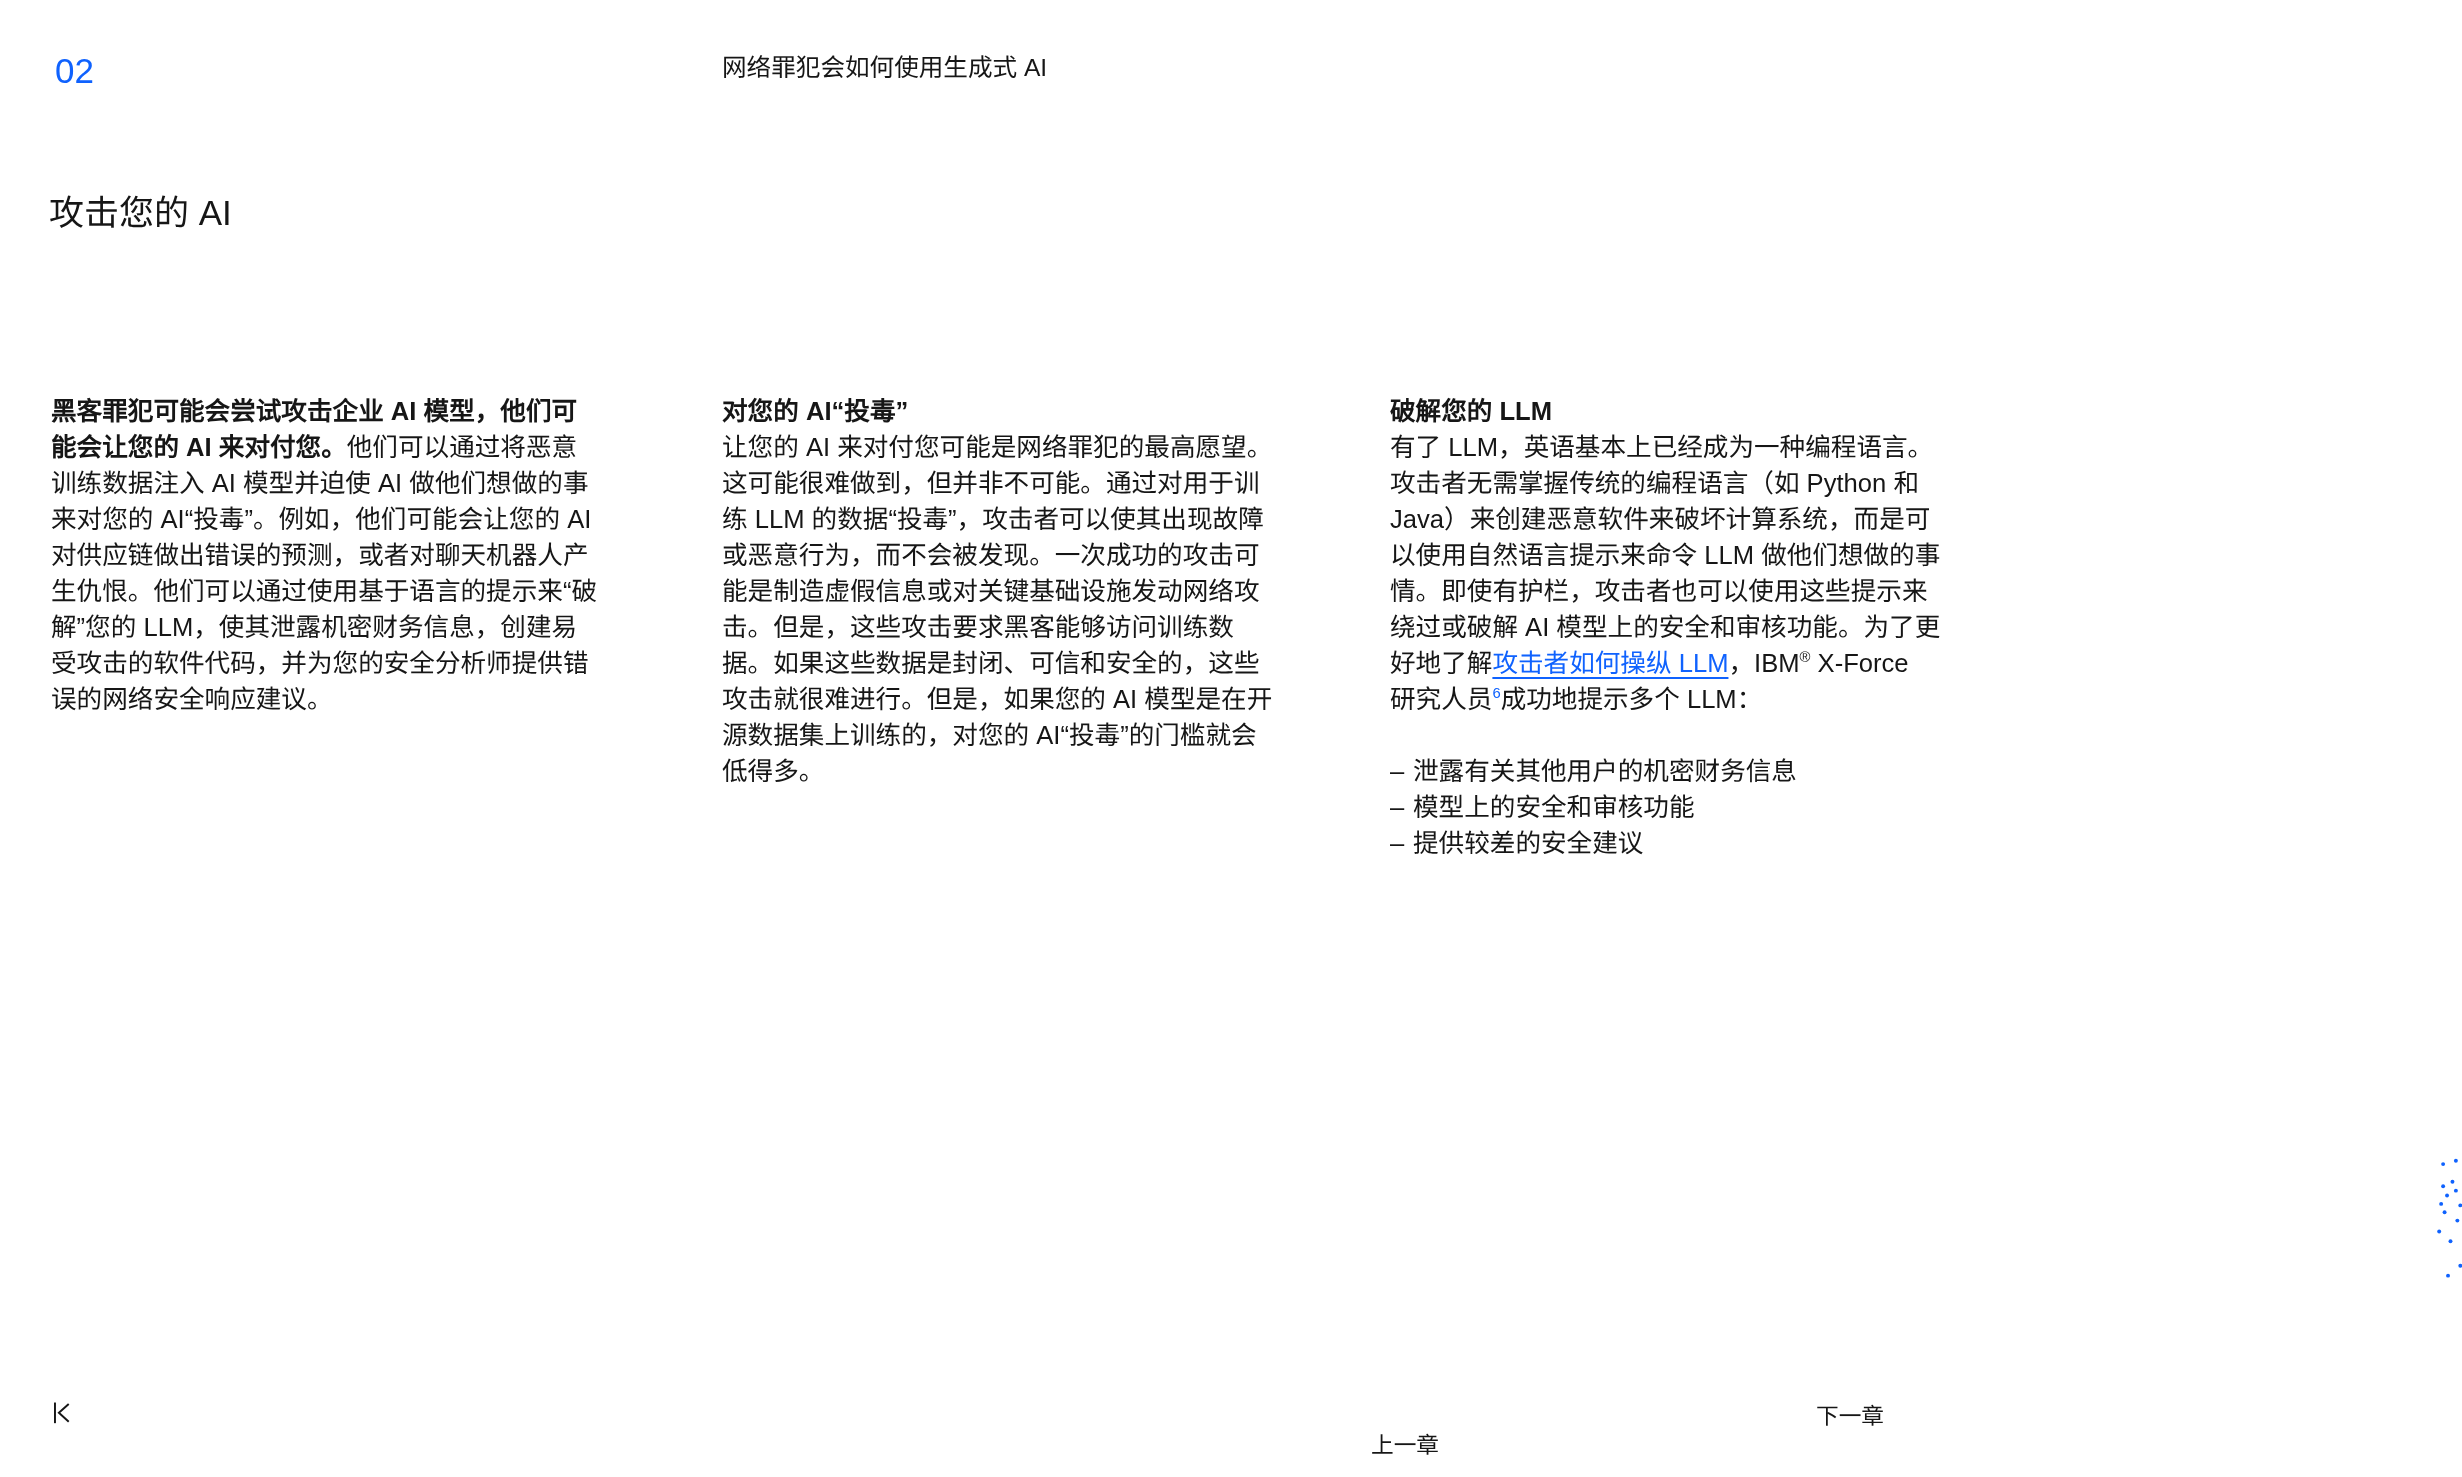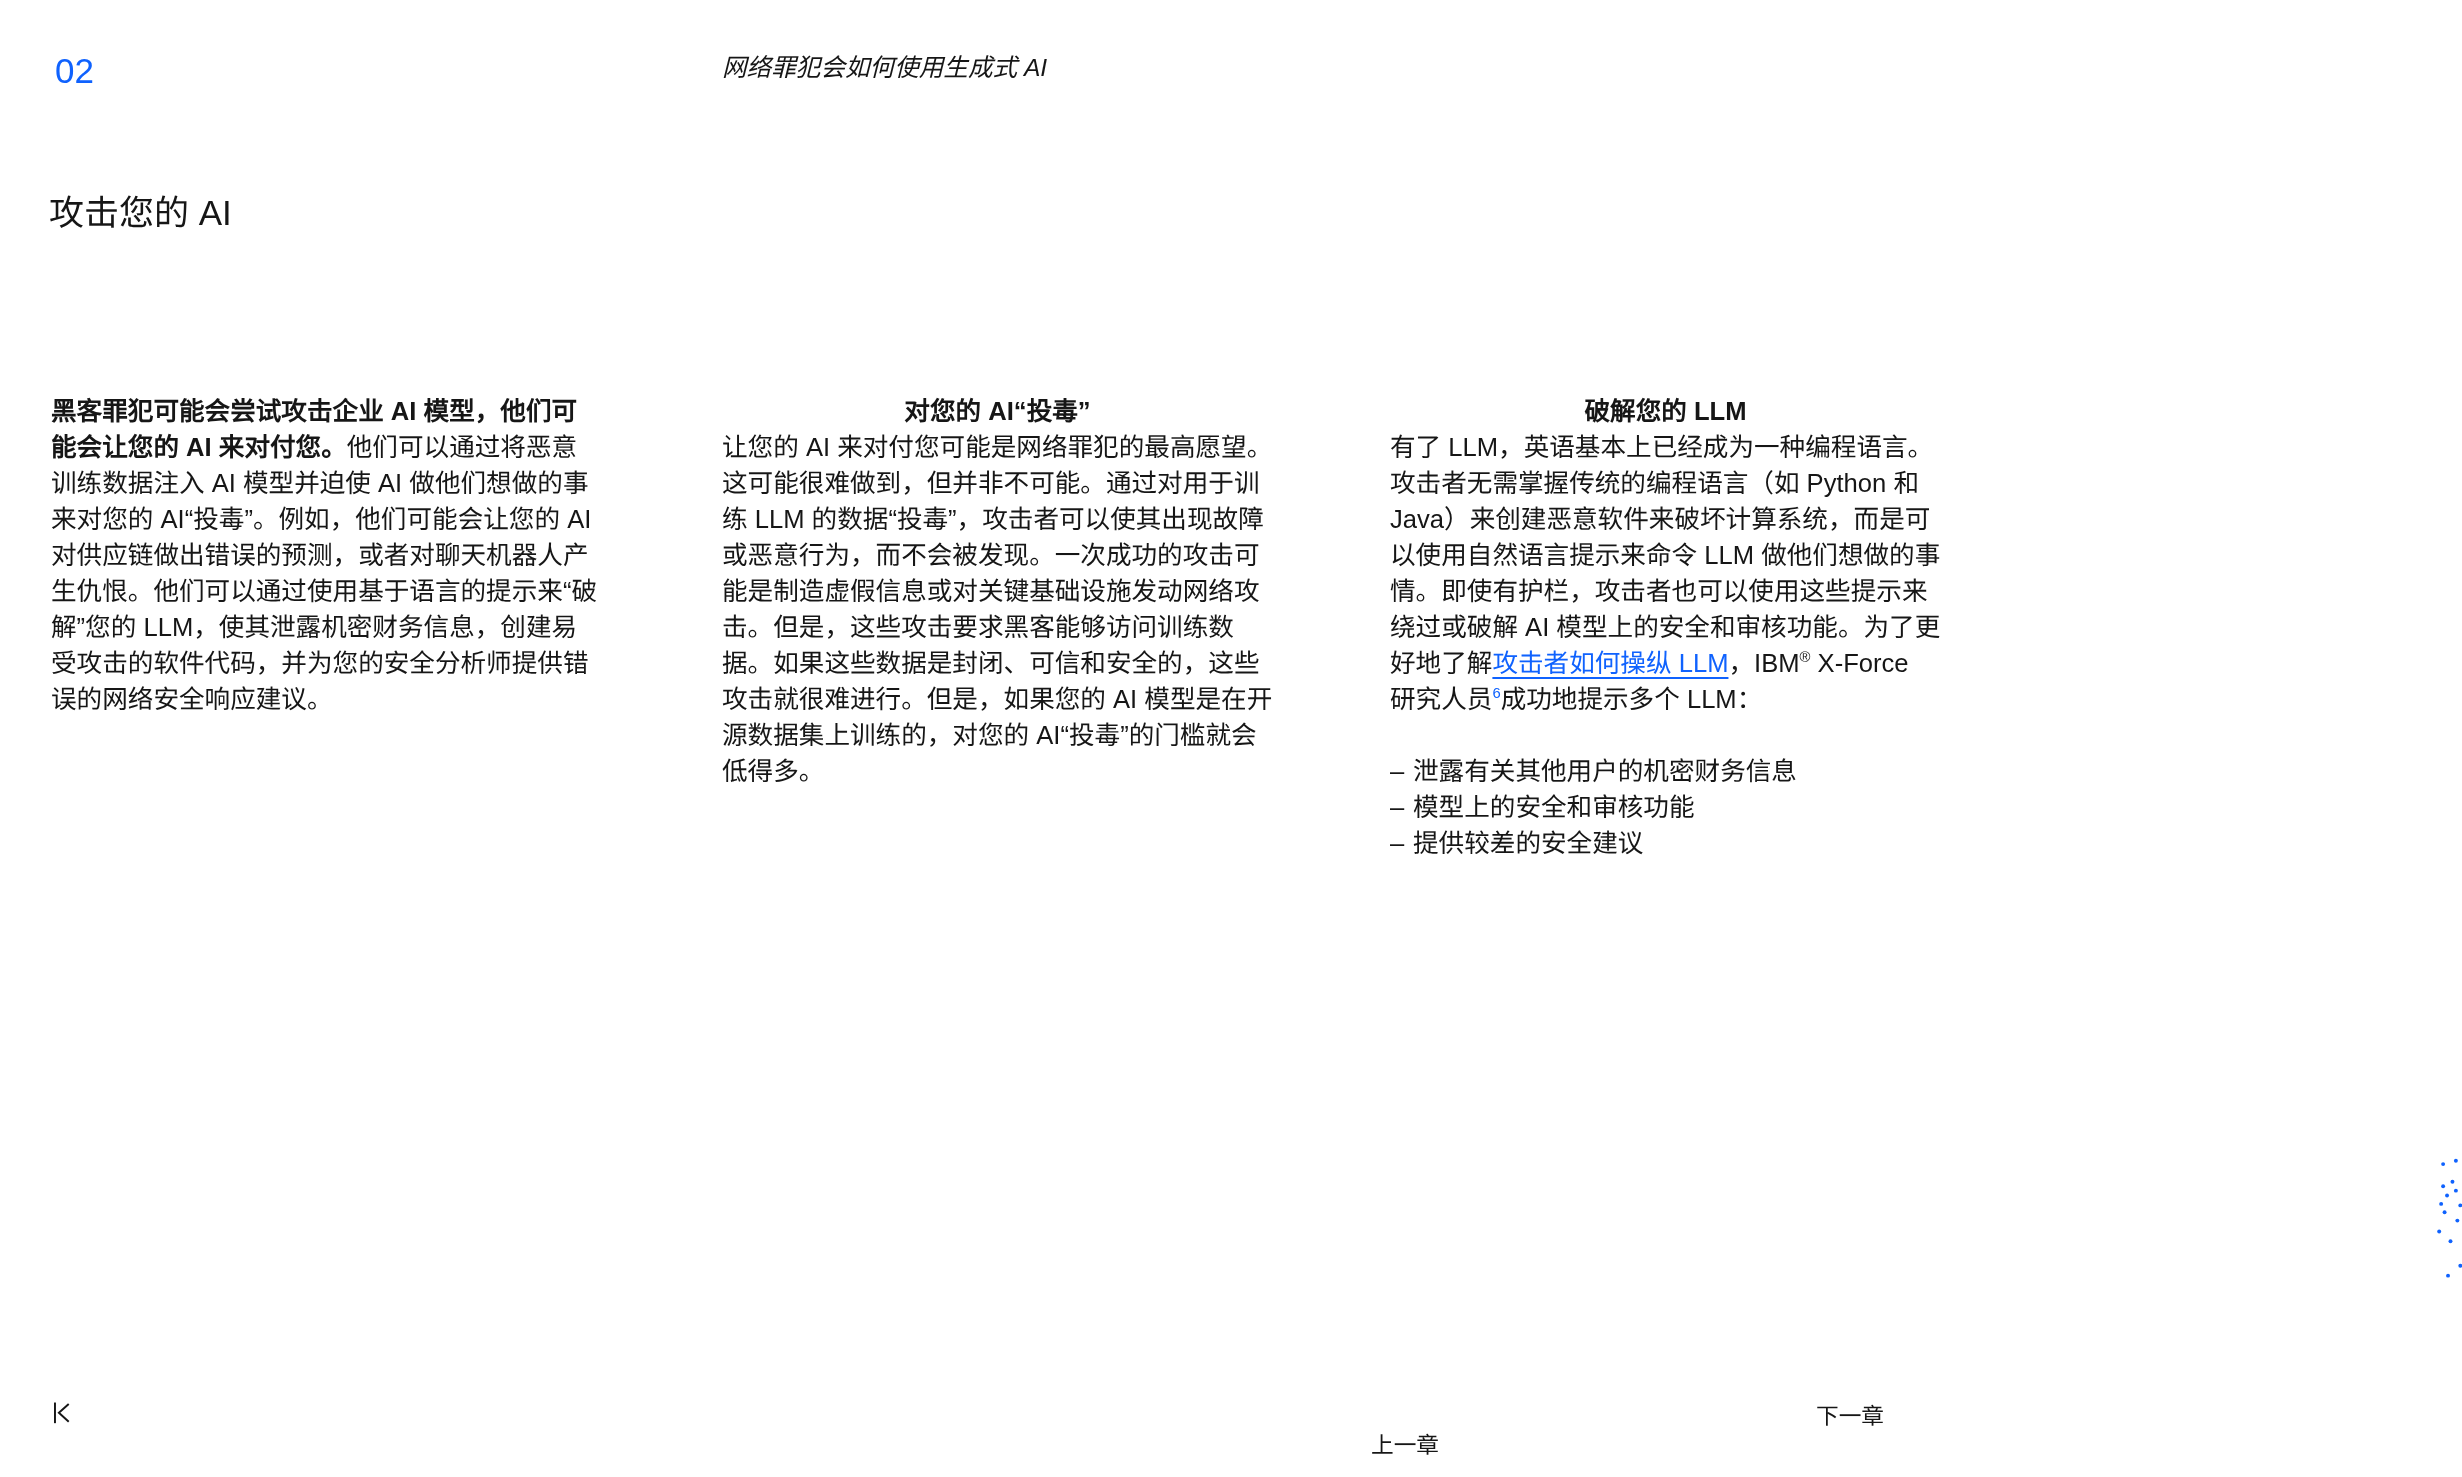--- a/index.html
+++ b/index.html
@@ -19,41 +19,41 @@
     background:#ffffff;
     overflow:hidden;
   }
   
   .section-number{
     position:absolute;left:55px;top:52px;
     font-size:35px;line-height:1.1;color:var(--accent);
   }
   .doc-title{
     position:absolute;left:722px;top:54px;
-    font-size:24.6px;line-height:1.1;color:var(--text);font-style:italic;
+    font-size:24.6px;line-height:1.1;color:var(--text);
   }
   
   .page-title{
     position:absolute;left:49px;top:193px;
     margin:0;
     font-size:35px;line-height:1.15;
     font-weight:300;color:var(--text);
   }
   
   .col{
     position:absolute;top:393px;width:551px;
     font-size:25.6px;line-height:36px;color:var(--text);
     text-align:left;
   }
   .col-1{left:51px;}
   .col-2{left:722px;}
   .col-3{left:1390px;}
   .col p{margin:0;}
   .col h2{
-    margin:0;font-size:25.6px;line-height:36px;font-weight:700;color:var(--text);text-align:center;
+    margin:0;font-size:25.6px;line-height:36px;font-weight:700;color:var(--text);
   }
   .lead{font-weight:700;}
   .link{
     color:var(--accent);
     text-decoration:underline;
     text-decoration-thickness:2px;
     text-underline-offset:4.9px;
     cursor:pointer;
   }
   sup{font-size:14.8px;line-height:0;vertical-align:super;}

